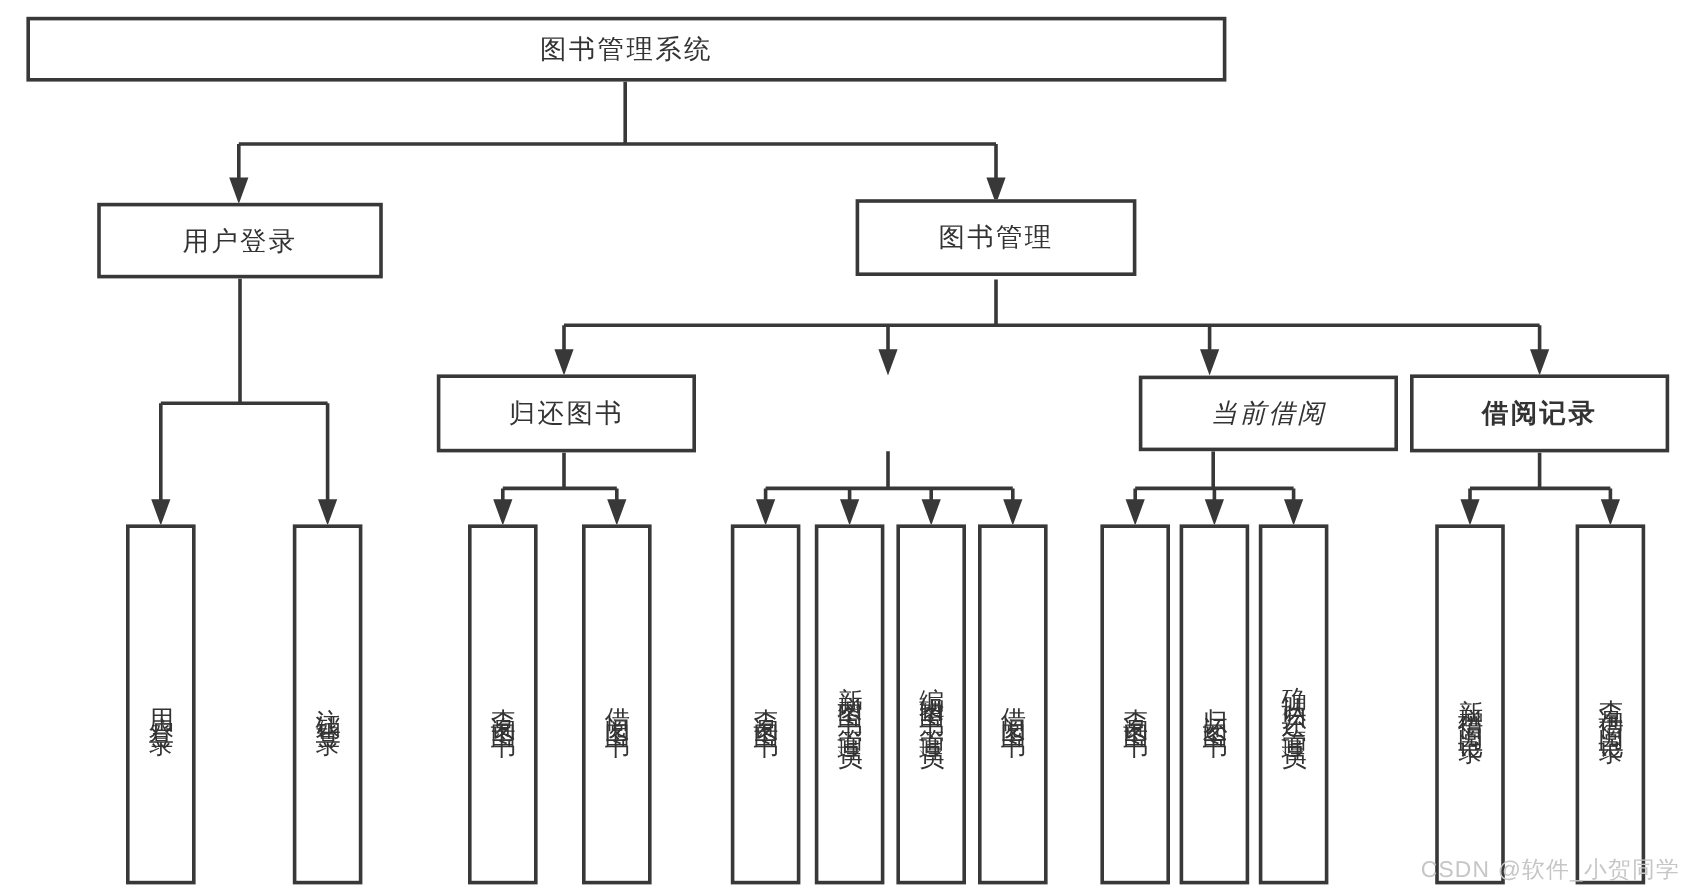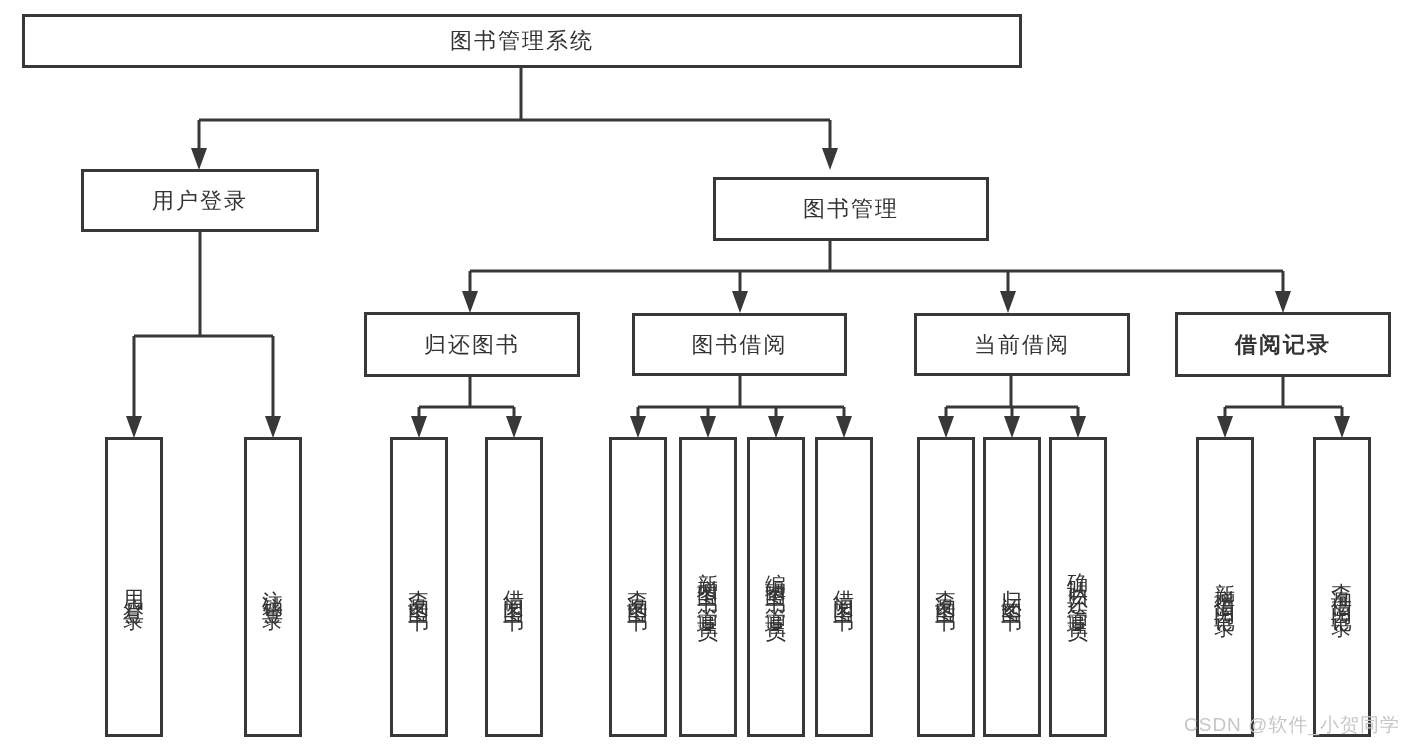--- a/index.html
+++ b/index.html
@@ -59,25 +59,24 @@
     <path class="ln" d="M1011 376 V407 M946 407 H1078 M946 407 V419 M1012 407 V419 M1078 407 V419"></path>
     <path class="ah" d="M938 416 L954 416 L946 438 Z M1004 416 L1020 416 L1012 438 Z M1070 416 L1086 416 L1078 438 Z"></path>
 
     <path class="ln" d="M1283 377 V407 M1225 407 H1342 M1225 407 V419 M1342 407 V419"></path>
     <path class="ah" d="M1217 416 L1233 416 L1225 438 Z M1334 416 L1350 416 L1342 438 Z"></path>
   </svg>
 
   <div class="box" style="left:22px;top:14px;width:1000px;height:54px;">图书管理系统</div>
 
   <div class="box" style="left:81px;top:169px;width:238px;height:63px;">用户登录</div>
-  <div class="box" style="left:713px;top:177px;width:276px;height:64px;">图书管理</div>
+  <div class="box" style="left:713px;top:166px;width:234px;height:64px;">图书管理</div>
 
   <div class="box" style="left:364px;top:312px;width:216px;height:65px;">归还图书</div>
-  <div class="box" style="left:632px;top:313px;width:215px;height:63px;">图书借阅</div>
-  <div class="box" style="left:914px;top:313px;width:216px;height:63px;">当前借阅</div>
+  <div class="box" style="left:949px;top:313px;width:216px;height:63px;font-style:italic;">当前借阅</div>
   <div class="box" style="left:1175px;top:312px;width:216px;height:65px;font-weight:bold;">借阅记录</div>
 
   <div class="vbox" style="left:105px;">用户登录</div>
   <div class="vbox" style="left:244px;">注销登录</div>
 
   <div class="vbox" style="left:390px;">查询图书</div>
   <div class="vbox" style="left:485px;">借阅图书</div>
 
   <div class="vbox" style="left:609px;">查询图书</div>
   <div class="vbox" style="left:679px;">新增图书（管理员）</div>

